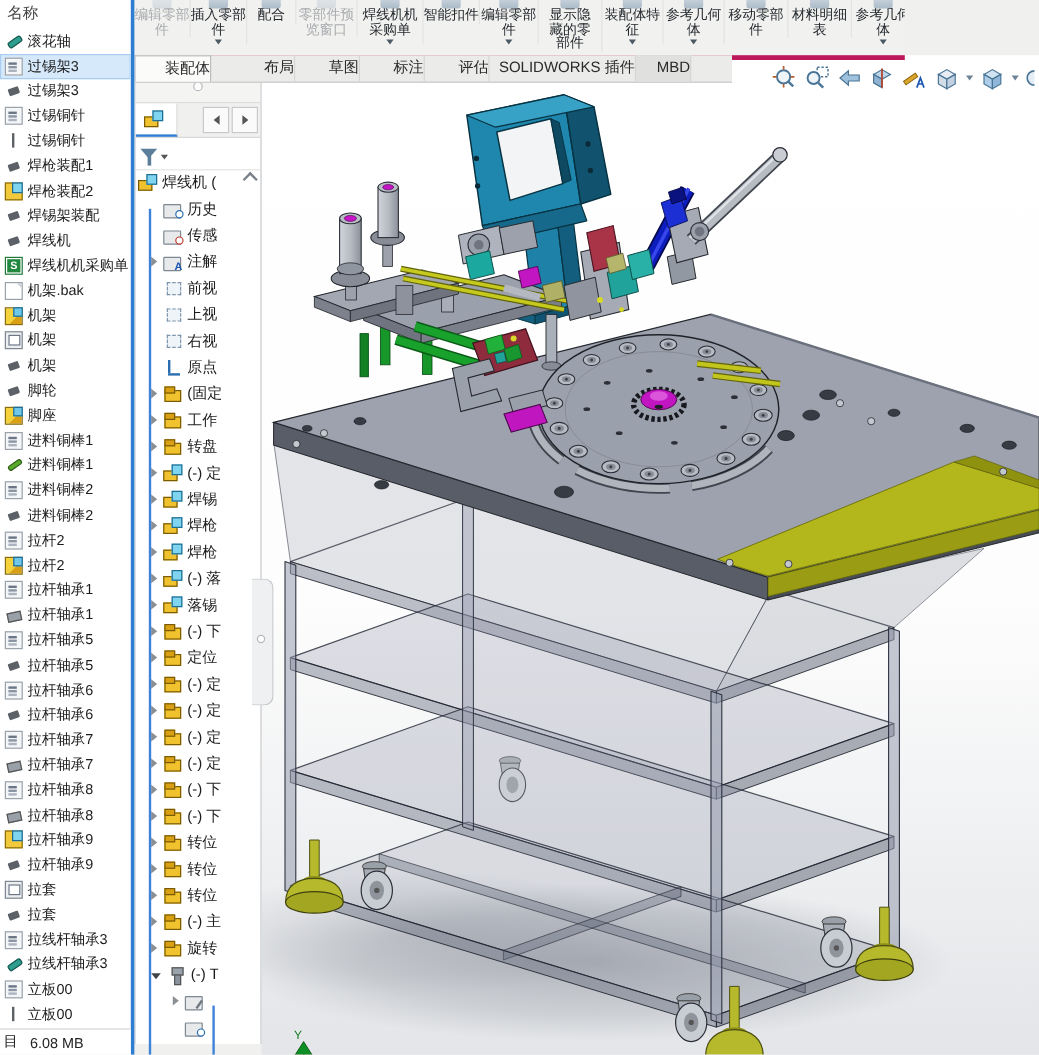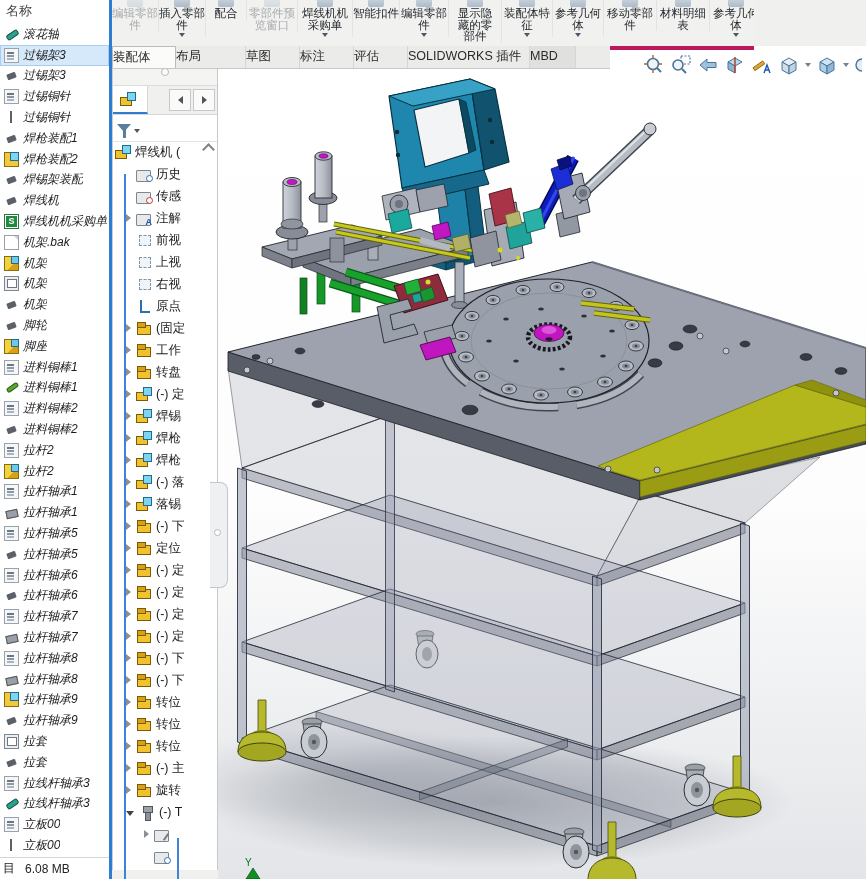--- a/index.html
+++ b/index.html
@@ -11,21 +11,21 @@
   }
   
   .file-panel{
     position:absolute;left:0;top:0;width:112px;height:879px;
     background:#ffffff;border-right:3px solid #2e7dd1;box-sizing:border-box;
     overflow:hidden;z-index:30;
   }
   .file-panel .fheader{
     height:22px;line-height:22px;padding-left:6px;font-size:13px;color:#444;
   }
-  .flist{position:absolute;top:24px;left:0;right:0;bottom:21px;overflow:hidden;font-style:italic;}
+  .flist{position:absolute;top:24px;left:0;right:0;bottom:21px;overflow:hidden;}
   .frow{
     height:20.8px;display:flex;align-items:center;padding-left:4px;
     font-size:12px;color:#1c1c1c;white-space:nowrap;
   }
   .frow.selected{background:#d6e9fb;outline:1px solid #a9cdf0;outline-offset:-1px;}
   .flabel{overflow:hidden;text-overflow:clip;}
   .ficon{width:15px;height:15px;position:relative;flex:none;margin-right:4px;}
   .ficon.dwg{background:#f5f6f7;border:1px solid #9aa2aa;box-sizing:border-box;}
   .ficon.dwg::before{content:"";position:absolute;left:2px;top:3px;width:7px;height:2px;background:#6b7687;box-shadow:0 3px 0 #8b96a5,0 6px 0 #aab3bf;}
   .ficon.dwg2{background:#eceeef;border:1px solid #7d8791;box-sizing:border-box;}
@@ -61,21 +61,21 @@
   .rbtn.disabled::before{opacity:.35;}
   .rlabel{font-size:11.5px;line-height:11.5px;color:#24292e;text-align:center;}
   .rbtn.disabled .rlabel{color:#a8abae;}
   .rbtn.has-dd::after{content:"";width:0;height:0;border-left:3.5px solid transparent;border-right:3.5px solid transparent;border-top:4px solid #4c5a66;margin:2px auto 0;}
   
   .tabstrip{
     position:absolute;left:112px;top:46px;width:498px;height:22px;background:#ebebe9;
     border-bottom:1px solid #c9c9c7;display:flex;z-index:25;
   }
   .tab{
-    flex:none;font-size:12.5px;color:#2a2a2a;text-align:left;line-height:21px;
+    flex:none;font-size:12.5px;color:#2a2a2a;text-align:right;line-height:21px;
     border-right:1px solid #d6d6d4;cursor:pointer;box-sizing:border-box;
   }
   .tab.active{background:#fbfbfa;border:1px solid #b8bcbe;border-bottom:none;font-weight:normal;}
   .tab.shaded{background:#e0e0de;}
   
   .viewport{
     position:absolute;left:218px;top:46px;width:648px;height:833px;
     background:linear-gradient(180deg,#ffffff 0%,#fdfdfd 55%,#e3e5e8 100%);
     z-index:5;overflow:hidden;
   }

